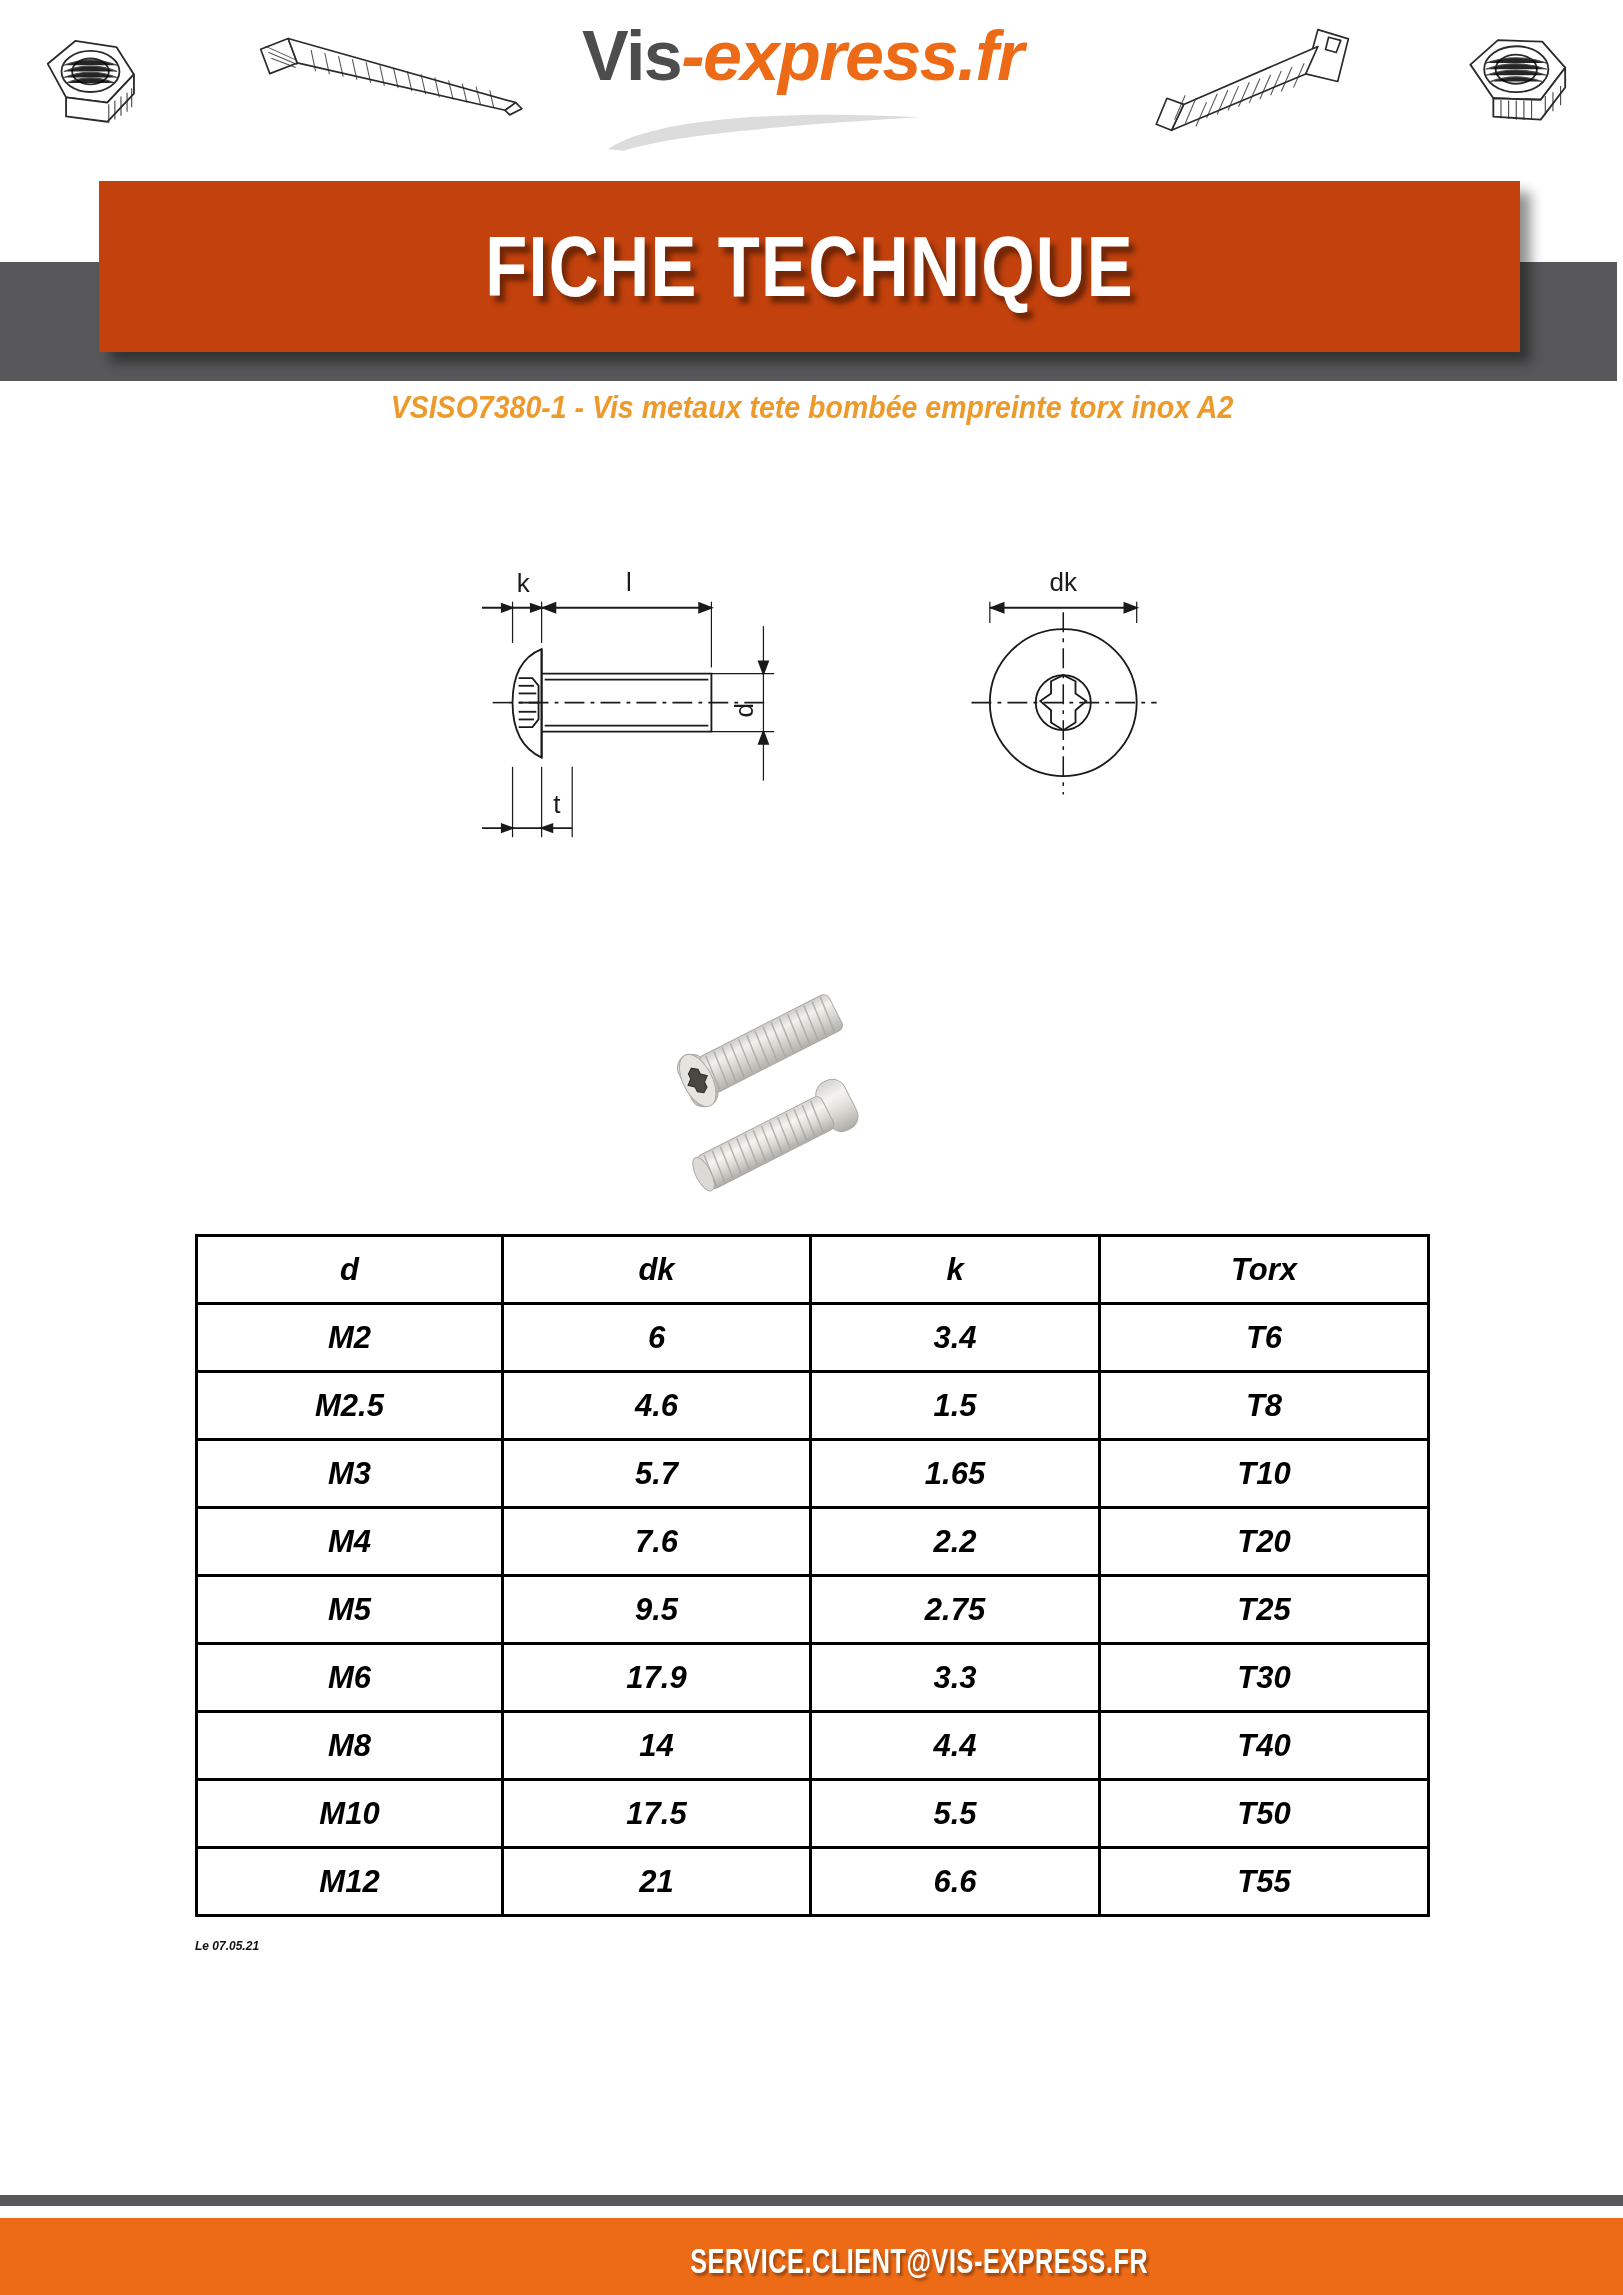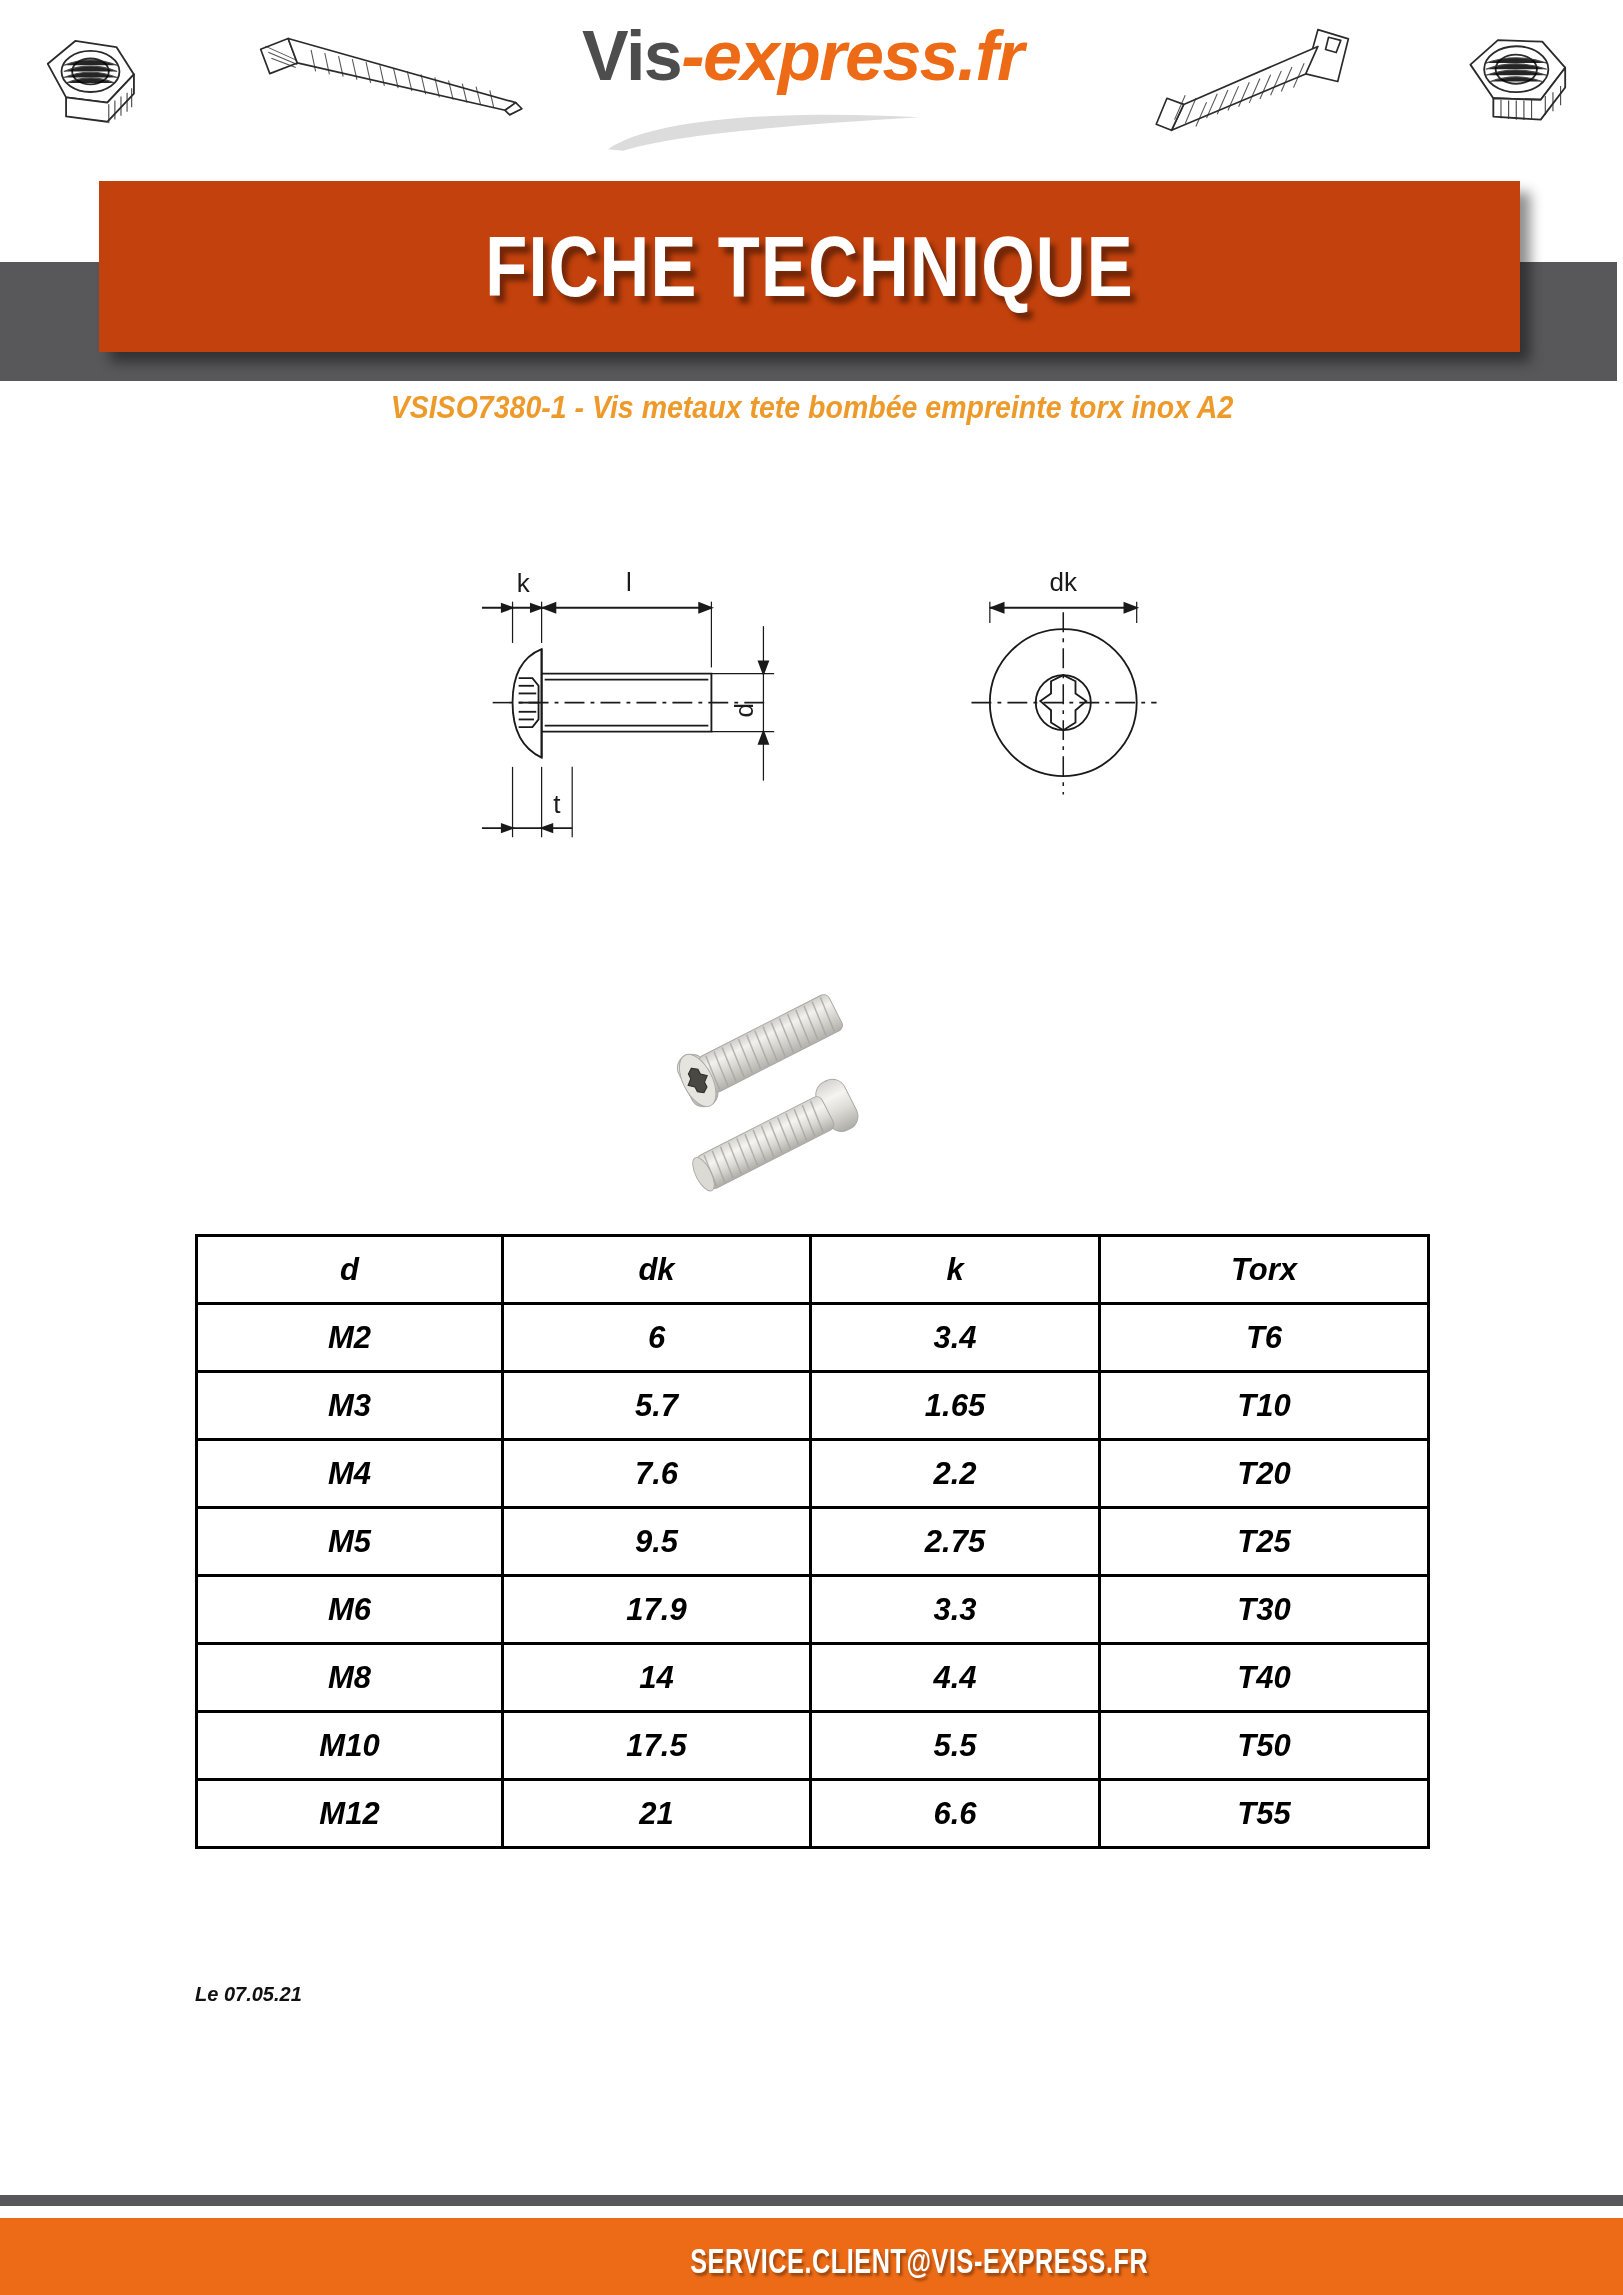--- a/index.html
+++ b/index.html
@@ -52,21 +52,21 @@
   .spec-table td { border:3.1px solid #000000; text-align:center; vertical-align:middle;
                    height:68px; font-size:31px; font-weight:bold; font-style:italic;
                    font-family:"Liberation Sans Narrow","Liberation Sans",sans-serif;
                    color:#000000; }
   .spec-table .col-d  { width:306px; }
   .spec-table .col-dk { width:308px; }
   .spec-table .col-k  { width:289px; }
   .spec-table .col-tx { width:329px; }
 
   
-  .date-line { position:absolute; left:195px; top:1983px; font-size:20px;
+  .date-line { position:absolute; left:195px; top:1939px; font-size:12px;
                font-style:italic; font-weight:bold; color:#111111;
                font-family:"Liberation Sans Narrow","Liberation Sans",sans-serif; }
 
   
   .footer-grey { position:absolute; left:0; top:2195px; width:1624px; height:10.7px;
                  background:#58585a; }
   .footer-orange { position:absolute; left:0; top:2206px; width:1624px; height:86px;
                    background:#ED6B16;margin-top:12px; }
   .footer-mail { position:absolute; left:0; top:0; width:1624px; height:100%;
                  display:flex; align-items:center; justify-content:center;
@@ -353,20 +353,26 @@
     </tr>
   </thead>
   <tbody>
     <tr>
       <td>M2</td>
       <td>6</td>
       <td>3.4</td>
       <td>T6</td>
     </tr>
     <tr>
+      <td>M2.5</td>
+      <td>4.6</td>
+      <td>1.5</td>
+      <td>T8</td>
+    </tr>
+    <tr>
       <td>M3</td>
       <td>5.7</td>
       <td>1.65</td>
       <td>T10</td>
     </tr>
     <tr>
       <td>M4</td>
       <td>7.6</td>
       <td>2.2</td>
       <td>T20</td>

